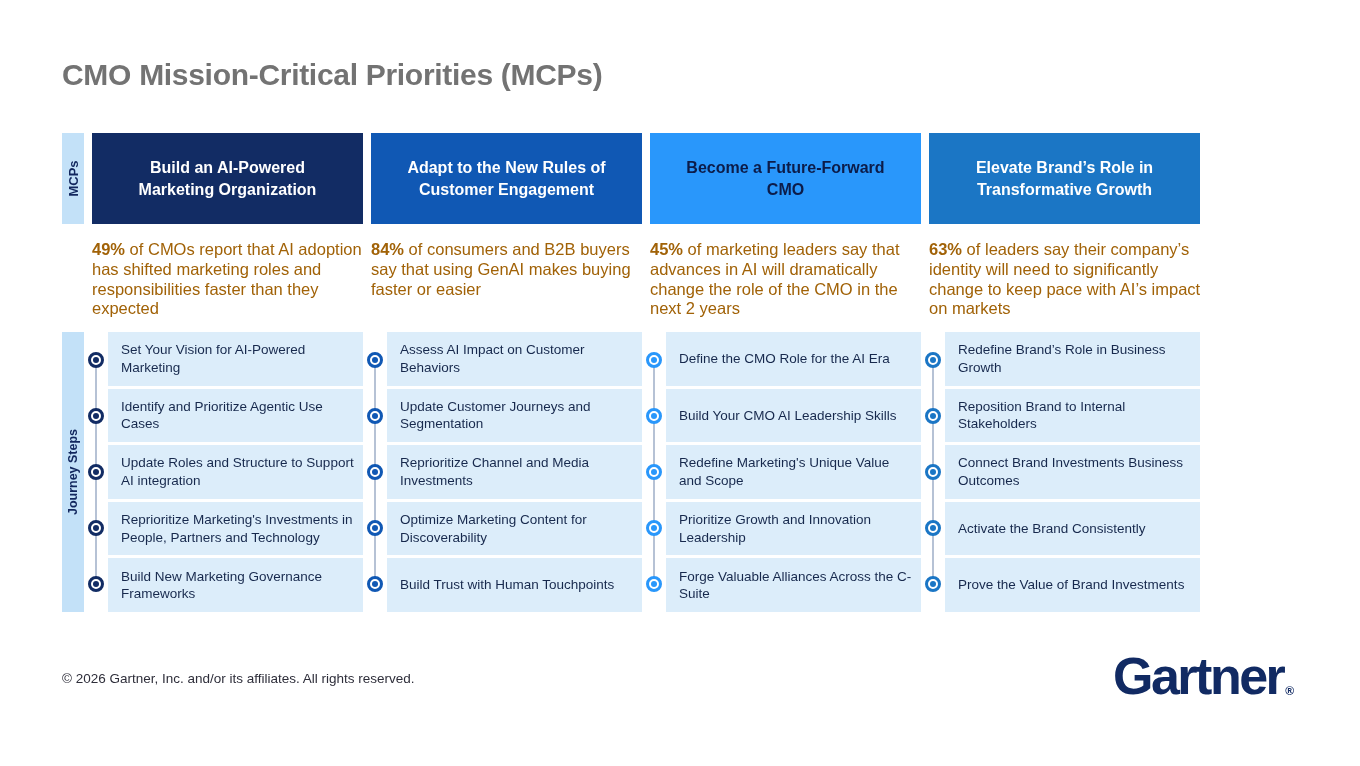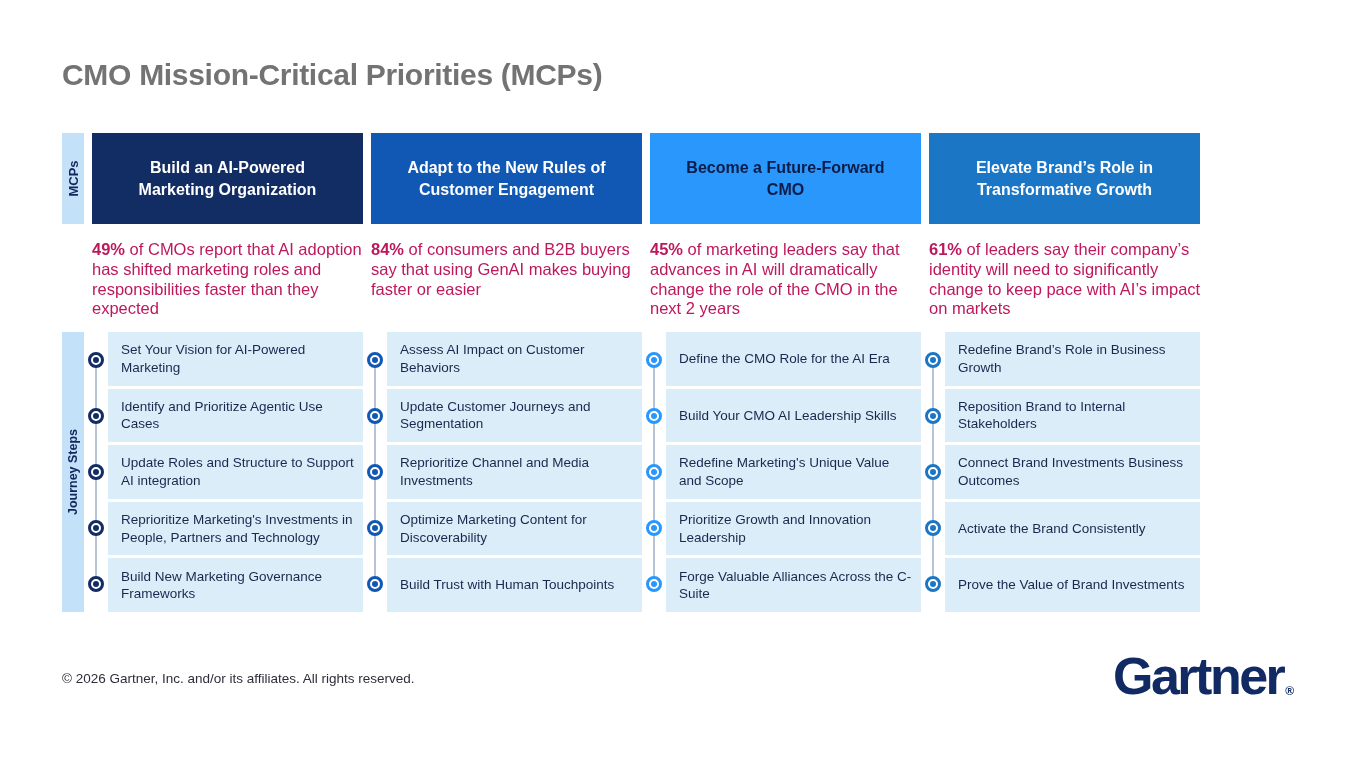--- a/index.html
+++ b/index.html
@@ -19,21 +19,21 @@
   
   .hbox{position:absolute;top:133px;height:91px;width:271px;box-sizing:border-box;
         display:flex;align-items:center;justify-content:center;text-align:center;
         font-weight:bold;font-size:16px;line-height:1.32;color:#ffffff;padding:0 20px;}
   .hb-0{left:92px;background:#122c64;}
   .hb-1{left:371px;background:#1058b4;}
   .hb-2{left:650px;background:#2997fb;color:#0c1c49;}
   .hb-3{left:929px;background:#1b76c5;}
 
   
-  .stat{position:absolute;top:240px;width:272px;font-size:16.5px;line-height:1.2;color:#be185d;}
+  .stat{position:absolute;top:240px;width:272px;font-size:16.5px;line-height:1.2;color:#a16207;}
   .stat b{font-weight:bold;}
   .st-0{left:92px}.st-1{left:371px}.st-2{left:650px}.st-3{left:929px}
 
   
   .card{position:absolute;top:332px;width:255px;height:280px;
         display:flex;flex-direction:column;gap:3px;}
   .card .row{flex:1;background:#dcedfa;display:flex;align-items:center;
              padding:0 6px 0 13px;font-size:13.5px;line-height:1.3;color:#17294d;}
   .cd-0{left:108px}.cd-1{left:387px}.cd-2{left:666px}.cd-3{left:945px}
 
@@ -86,21 +86,21 @@
   <div class="stat st-0">
     <b>49%</b><span> of CMOs report that AI adoption has shifted marketing roles and responsibilities faster than they expected</span>
   </div>
   <div class="stat st-1">
     <b>84%</b><span> of consumers and B2B buyers say that using GenAI makes buying faster or easier</span>
   </div>
   <div class="stat st-2">
     <b>45%</b><span> of marketing leaders say that advances in AI will dramatically change the role of the CMO in the next 2 years</span>
   </div>
   <div class="stat st-3">
-    <b>61%</b><span> of leaders say their company’s identity will need to significantly change to keep pace with AI’s impact on markets</span>
+    <b>63%</b><span> of leaders say their company’s identity will need to significantly change to keep pace with AI’s impact on markets</span>
   </div>
 
   <div class="strip strip-journey">
     <span>Journey Steps</span>
   </div>
 
   <div class="rail rl-0">
     <i class="line"></i>
     <span class="bullet bc-0"></span>
     <span class="bullet bc-0"></span>

